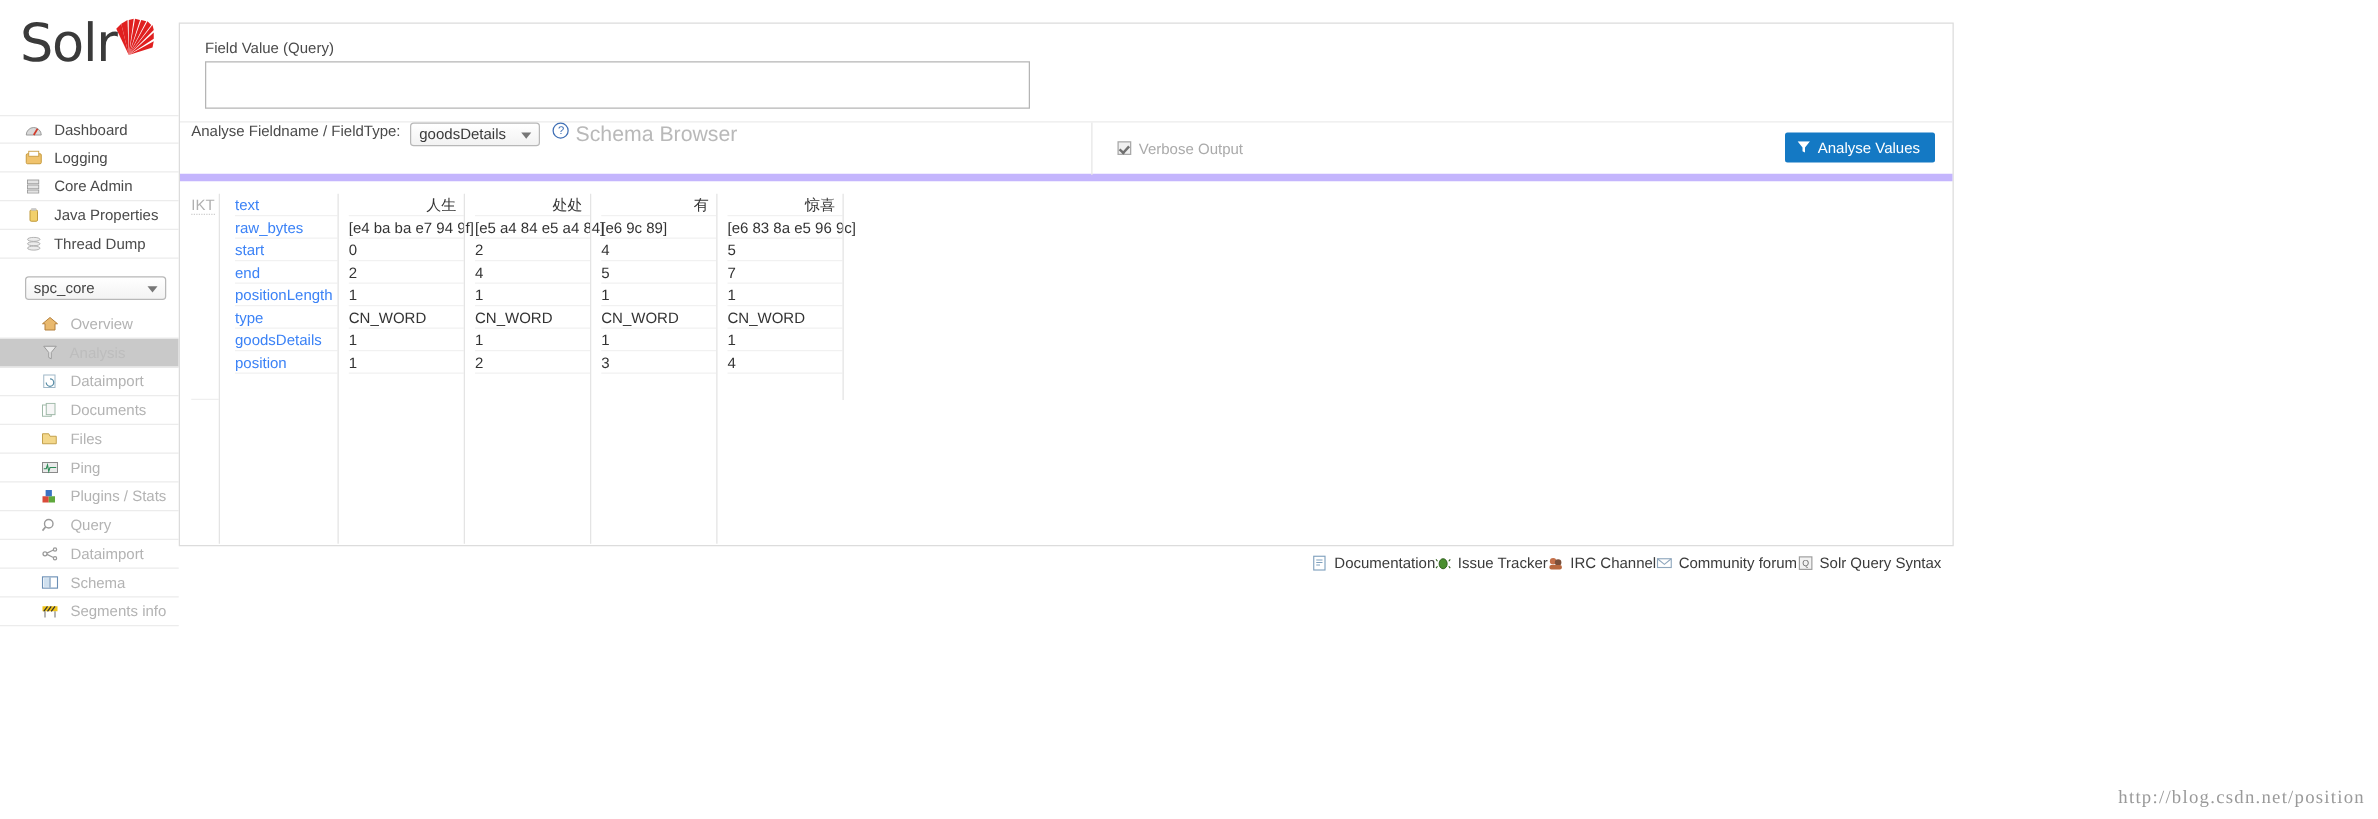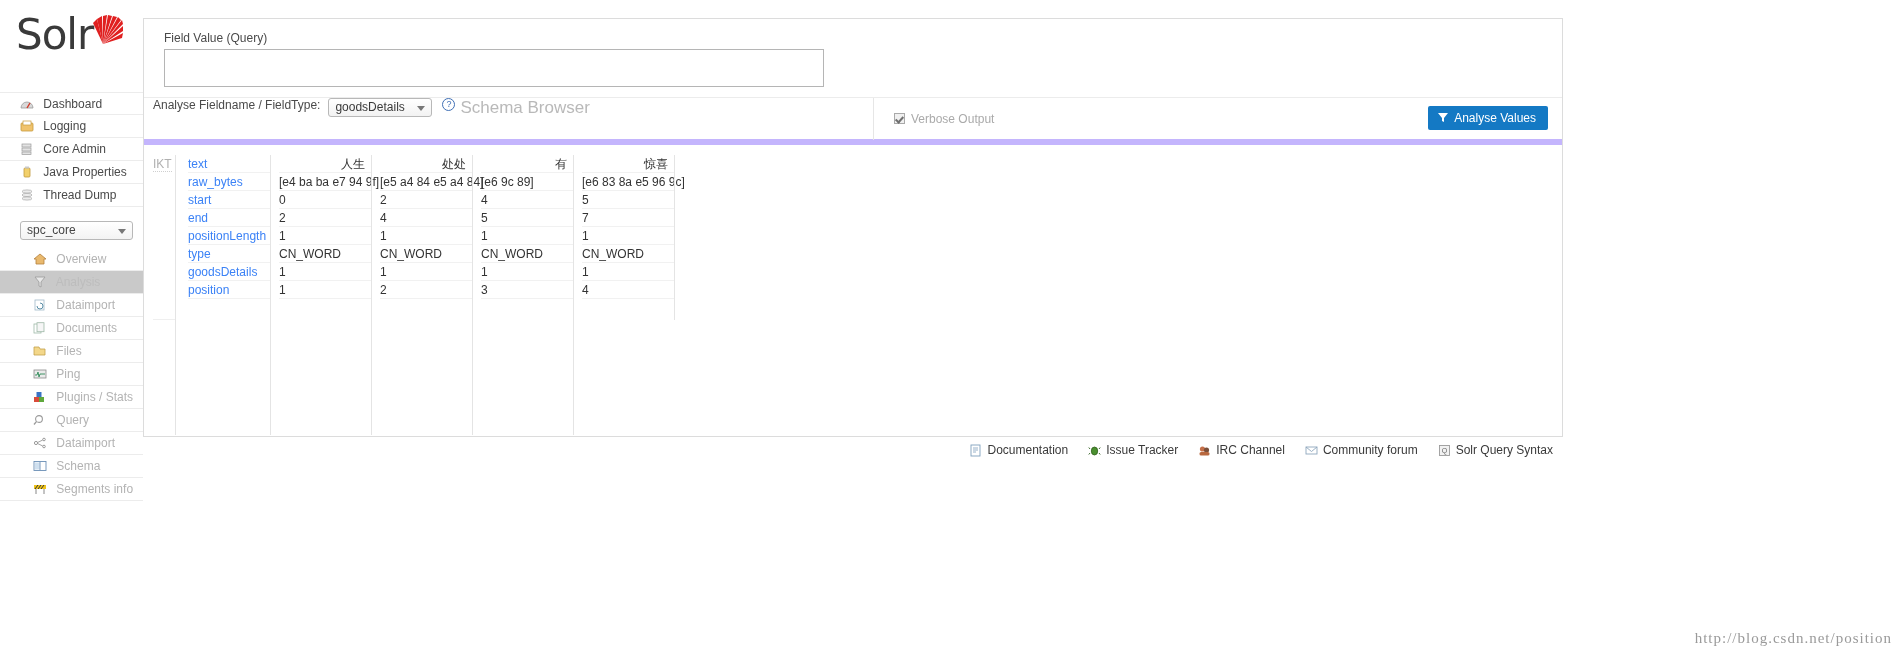--- a/index.html
+++ b/index.html
@@ -257,21 +257,20 @@
   
   #footer {
     position: absolute;
     left: 143px; top: 438px;
     width: 1420px;
     height: 24px;
     display: flex;
     justify-content: flex-end;
     align-items: center;
     padding-right: 10px;
-    gap: 20px;
   }
   .foot-item {
     font-size: 12px;
     color: #3a3a3a;
     cursor: pointer;
     display: flex;
     align-items: center;
     gap: 5px;
     white-space: nowrap;
   }

